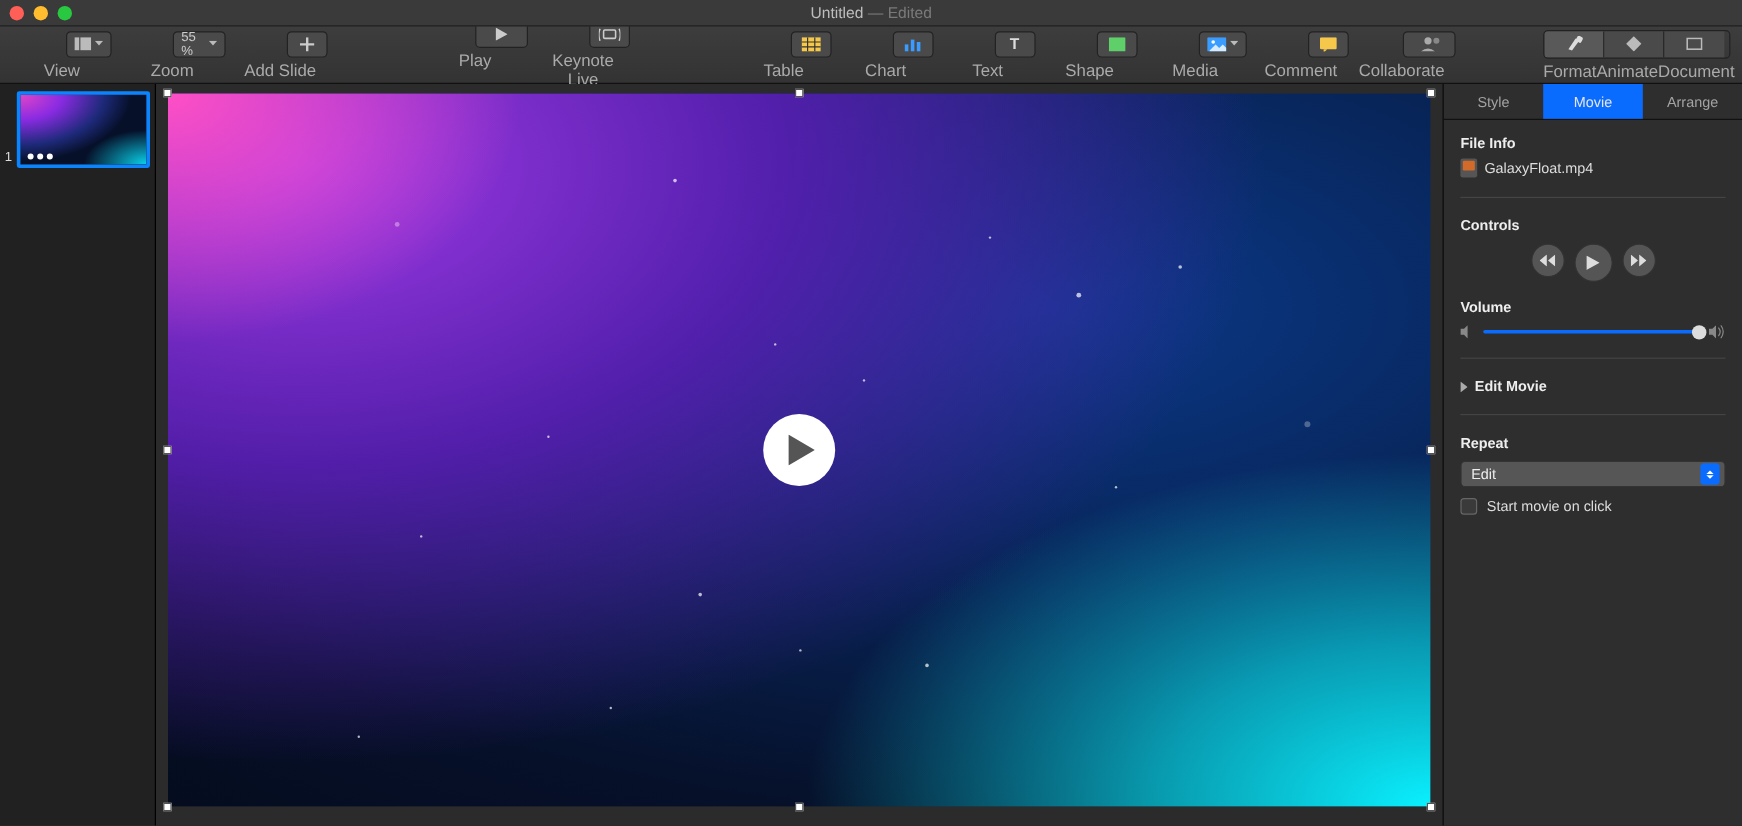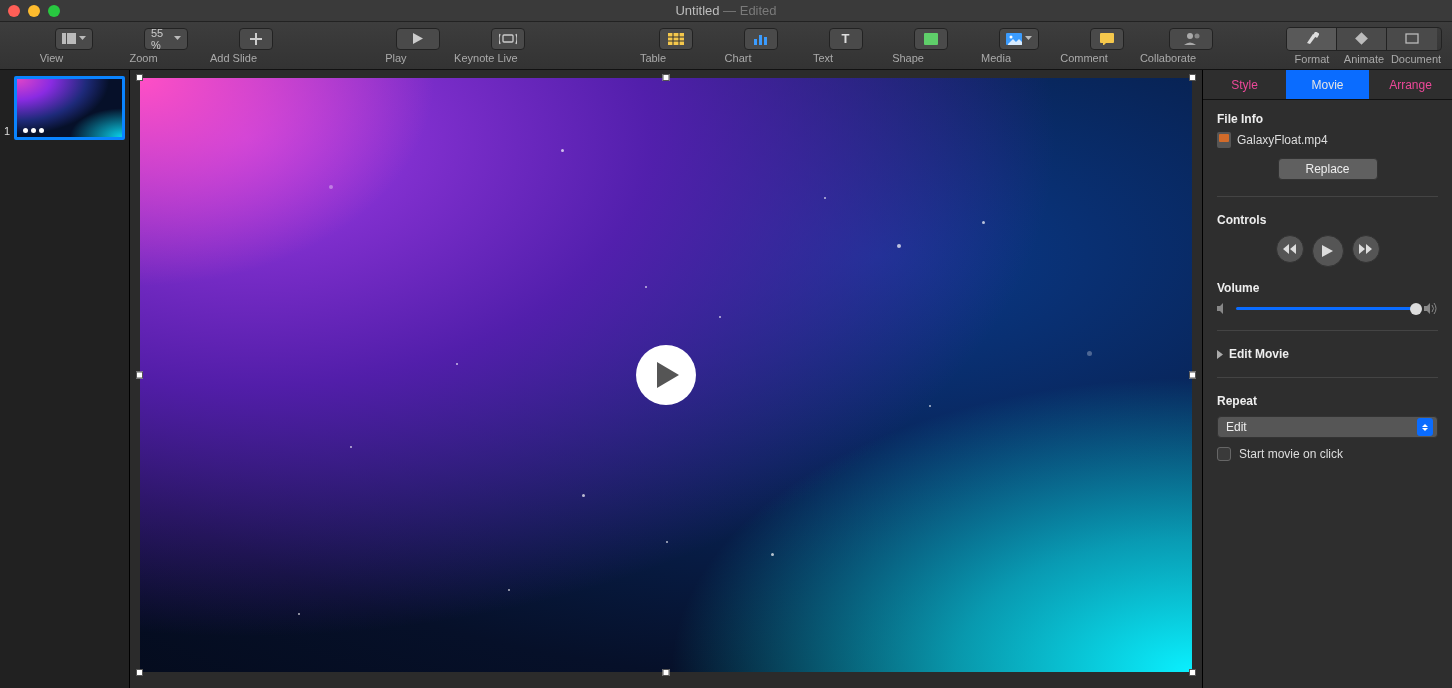--- a/index.html
+++ b/index.html
@@ -53,21 +53,21 @@
     height: 22px;
     min-width: 34px;
     display: flex; align-items: center; justify-content: center;
     color: #ccc;
     font-size: 11px;
     padding: 0 6px;
     gap: 3px;
     margin-left: 45px;
   }
   .tb-btn.wide { min-width: 44px; }
-  .tb-label { color: #aaa; font-size: 11px; text-align:center;}
+  .tb-label { color: #aaa; font-size: 14px; text-align:center;}
   .toolbar .flexfill { flex: 1; }
 
   .seg {
     display: flex;
     border-radius: 4px;
     overflow: hidden;
     border: 1px solid #222;
   }
   .seg .seg-btn {
     background: #4a4a4a;
@@ -154,21 +154,21 @@
     width: 250px;
     background: #2e2e2e;
     border-left: 1px solid #000;
     display:flex; flex-direction:column;
   }
   .insp-tabs {
     display:flex; height:30px; border-bottom:1px solid #111;
   }
   .insp-tab {
     flex:1; display:flex; align-items:center; justify-content:center;
-    color:#ec4899; font-size:12px;
+    color:#a3a3a3; font-size:12px;
   }
   .insp-tab.active { background:#0a6cff; color:#e5e5e5; }
   .insp-body { padding: 12px 14px; display:flex; flex-direction:column; gap:14px; }
   .insp-heading { color:#eee; font-size:12px; font-weight:600; }
   .file-row { display:flex; align-items:center; gap:6px; color:#ddd; font-size:12px; }
   .file-icon { width:14px; height:16px; background:#555; border-radius:2px; position:relative; }
   .file-icon::before{content:"";position:absolute;top:2px;left:2px;right:2px;bottom:6px;background:#d26b2a;border-radius:1px;}
   .replace-btn {
     background:#606060; border:1px solid #333; border-radius:4px;
     color:#eee; font-size:12px; height:22px; width:100px;
@@ -465,25 +465,20 @@
       <div class="insp-tab active">Movie</div>
       <div class="insp-tab">Arrange</div>
     </div>
     <div class="insp-body">
 
       <div>
         <div class="insp-heading">File Info</div>
         <div class="file-row" style="margin-top:6px">
           <div class="file-icon"></div>
           <div>GalaxyFloat.mp4</div>
-        </div>
-        <div style="display:flex;justify-content:center;margin-top:10px">
-          <div class="replace-btn">
-            <span>Replace</span>
-          </div>
         </div>
       </div>
 
       <div class="hr"></div>
 
       <div>
         <div class="insp-heading">Controls</div>
         <div class="ctrl-btns" style="margin-top:8px">
           <div class="circ-btn">
             <span class="icon">

